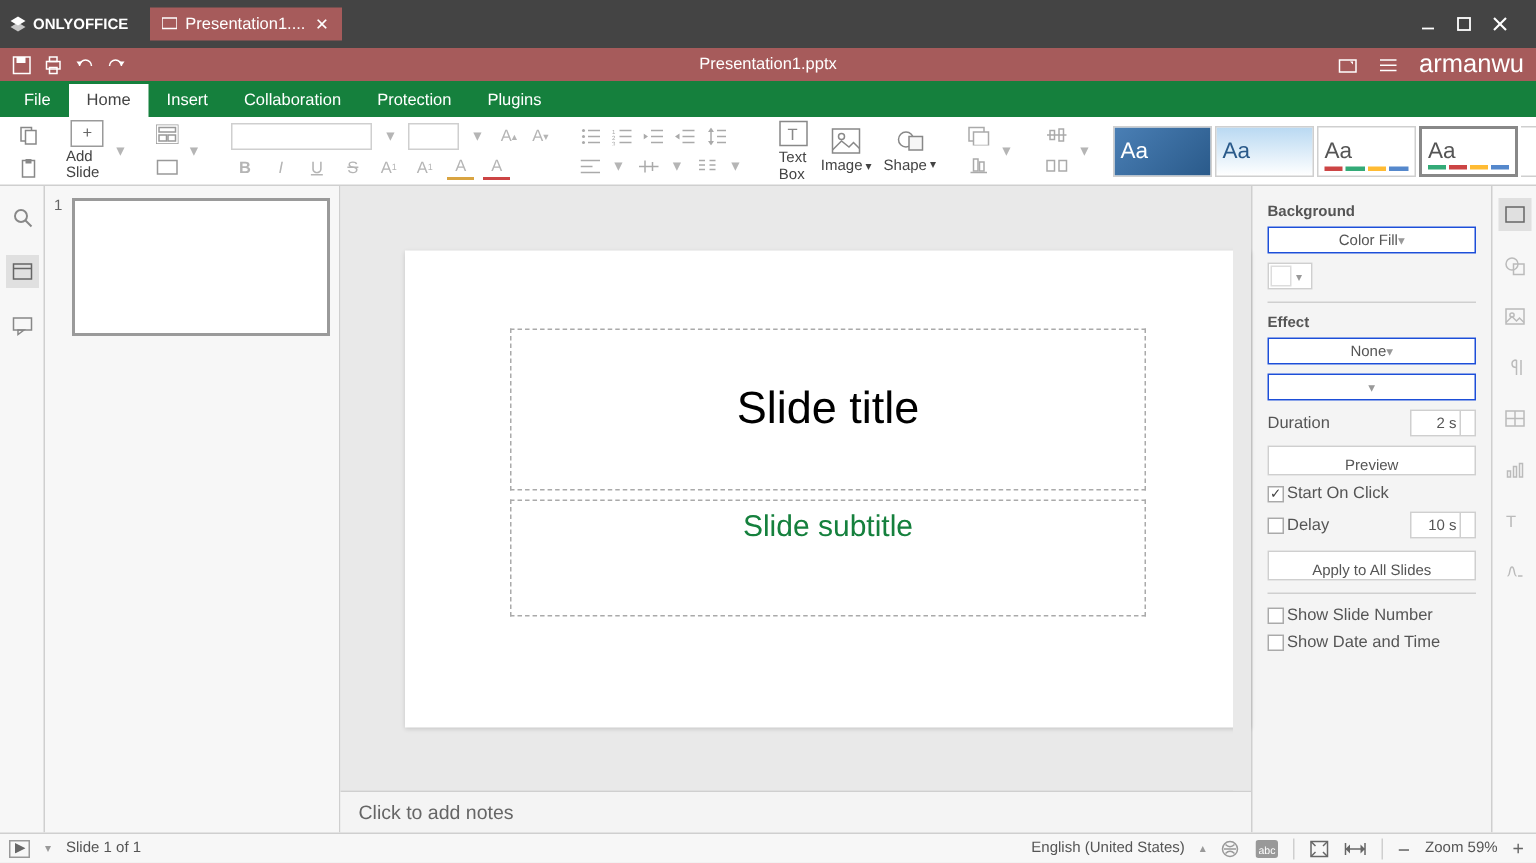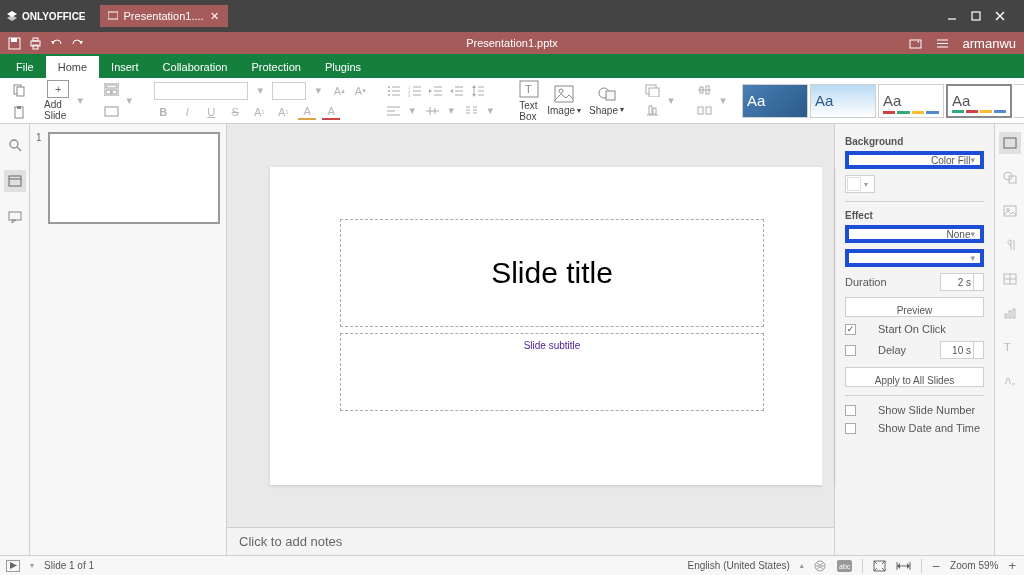--- a/index.html
+++ b/index.html
@@ -9,21 +9,21 @@
 .titlebar .tab { margin-left: 14px; background: #a65b5b; height: 22px; display: flex; align-items: center; padding: 0 8px; font-size: 11px; gap: 6px; }
 .titlebar .tab .tiny { width: 10px; height: 10px; display: inline-flex; align-items: center; justify-content: center; }
 .titlebar .spacer { flex: 1; }
 .titlebar .winbtn { width: 24px; text-align: center; font-size: 13px; }
 .titlebar .winbtn.max svg, .titlebar .winbtn.close svg, .titlebar .winbtn.min svg { vertical-align: middle; }
 
 .toolbar-row { height: 22px; background: #a65b5b; display: flex; align-items: center; color: #fff; position: relative; }
 .toolbar-row .qat { display: flex; gap: 8px; padding: 0 8px; }
 .toolbar-row .qat span { font-size: 12px; }
 .toolbar-row .doc-title { position: absolute; left: 50%; transform: translateX(-50%); font-size: 11px; }
-.toolbar-row .right { position: absolute; right: 8px; display: flex; align-items: center; gap: 14px; font-size: 13px; justify-content: flex-end; }
+.toolbar-row .right { position: absolute; right: 8px; display: flex; align-items: center; gap: 14px; font-size: 17px; justify-content: flex-end; }
 
 .menubar { height: 24px; background: #15803d; display: flex; align-items: flex-end; color: #fff; padding-left: 4px; }
 .menubar .menu-item { padding: 5px 12px; font-size: 11px; cursor: pointer; }
 .menubar .menu-item.active { background: #fff; color: #444; }
 
 .ribbon { height: 46px; background: #fff; border-bottom: 1px solid #cfcfcf; display: flex; align-items: center; padding: 0 4px; }
 .ribbon .group { display: flex; align-items: center; height: 100%; padding: 0 6px; }
 .ribbon .sep { width: 1px; height: 36px; background: #e0e0e0; margin: 0 2px; }
 .ribbon .ico { width: 18px; height: 18px; display: inline-flex; align-items: center; justify-content: center; color: #888; }
 .ribbon .vcol { display: flex; flex-direction: column; gap: 4px; }
@@ -50,35 +50,35 @@
 .thumbs .num { font-size: 10px; color: #666; }
 .thumbs .thumb { flex: 1; height: 92px; background: #fff; border: 2px solid #9a9a9a; }
 
 .canvas-area { flex: 1; display: flex; flex-direction: column; background: #e9e9e9; min-width: 0; }
 .canvas-scroll { flex: 1; display: flex; align-items: center; justify-content: flex-end; position: relative; }
 .canvas-scroll .vscrollbar { position: absolute; right: 0; top: 0; bottom: 0; width: 12px; background: #e9e9e9; }
 .slide { width: 564px; height: 318px; background: #fff; box-shadow: 0 1px 3px rgba(0,0,0,0.15); position: relative; }
 .slide .title-box { position: absolute; top: 52px; left: 70px; right: 70px; height: 108px; border: 1px dashed #aaa; display: flex; align-items: center; justify-content: center; }
 .slide .title-box span { font-size: 30px; font-family: Arial; color: #000; }
 .slide .sub-box { position: absolute; top: 166px; left: 70px; right: 70px; height: 78px; border: 1px dashed #aaa; display: flex; align-items: flex-start; justify-content: center; padding-top: 6px; }
-.slide .sub-box span { font-size: 10px; color: #4c1d95; }
+.slide .sub-box span { font-size: 20px; color: #15803d; }
 .notes { height: 28px; background: #f4f4f4; border-top: 1px solid #cfcfcf; display: flex; align-items: center; padding-left: 12px; color: #666; font-size: 13px; }
 
 .right-panel { width: 160px; background: #f4f4f4; border-left: 1px solid #cfcfcf; padding: 8px 10px; font-size: 11px; color: #555; }
 .right-panel .heading { font-weight: bold; font-size: 10px; margin-bottom: 4px; margin-top: 4px; }
 .right-panel .divider-line { height: 1px; background: #cfcfcf; margin: 8px 0; }
-.right-panel .dd { height: 18px; border: 4px solid #1d4ed8; background: #fff; display: flex; align-items: center; padding: 0 5px; font-size: 10px; justify-content: flex-end; margin-bottom: 6px; }
+.right-panel .dd { height: 18px; border: 1px solid #1d4ed8; background: #fff; display: flex; align-items: center; padding: 0 5px; font-size: 10px; justify-content: center; margin-bottom: 6px; }
 .right-panel .dd .caret { color: #999; font-size: 9px; }
 .right-panel .swatch-dd { width: 30px; height: 18px; border: 1px solid #cfcfcf; background: #fff; display: flex; align-items: center; }
 .right-panel .swatch-dd .sw { width: 14px; height: 14px; background: #fff; border: 1px solid #ddd; margin: 1px; }
 .right-panel .row-f { display: flex; align-items: center; justify-content: space-between; margin: 6px 0; }
 .right-panel .spin { width: 44px; height: 18px; border: 1px solid #cfcfcf; background: #fff; display: flex; align-items: center; justify-content: flex-end; padding-right: 12px; font-size: 10px; position: relative; }
 .right-panel .spin::after { content: ""; position: absolute; right: 0; top: 0; bottom: 0; width: 9px; border-left: 1px solid #cfcfcf; }
 .right-panel .btn-wide { height: 20px; border: 1px solid #cfcfcf; background: #fff; display: flex; align-items: flex-end; justify-content: center; font-size: 10px; margin-top: 4px; }
-.right-panel .chk { display: flex; align-items: center; gap: 22px; margin: 6px 0; }
+.right-panel .chk { display: flex; align-items: center; gap: 2px; margin: 6px 0; }
 .right-panel .chk .box { width: 11px; height: 11px; border: 1px solid #aaa; background: #fff; display: flex; align-items: center; justify-content: center; font-size: 9px; color: #444; }
 .right-panel .chk .box.checked::before { content: "✓"; }
 
 .right-rail { width: 30px; background: #f7f7f7; border-left: 1px solid #cfcfcf; display: flex; flex-direction: column; align-items: center; padding-top: 8px; gap: 12px; }
 .right-rail .rbtn { width: 22px; height: 22px; display: flex; align-items: center; justify-content: center; color: #b5b5b5; }
 .right-rail .rbtn.active { background: #e0e0e0; color: #666; }
 
 .status { height: 20px; background: #f7f7f7; border-top: 1px solid #cfcfcf; display: flex; align-items: center; font-size: 10px; color: #555; }
 .status .left { display: flex; align-items: center; gap: 10px; padding-left: 6px; }
 .status .left .play { width: 14px; height: 12px; border: 1px solid #999; display: flex; align-items: center; justify-content: center; }

